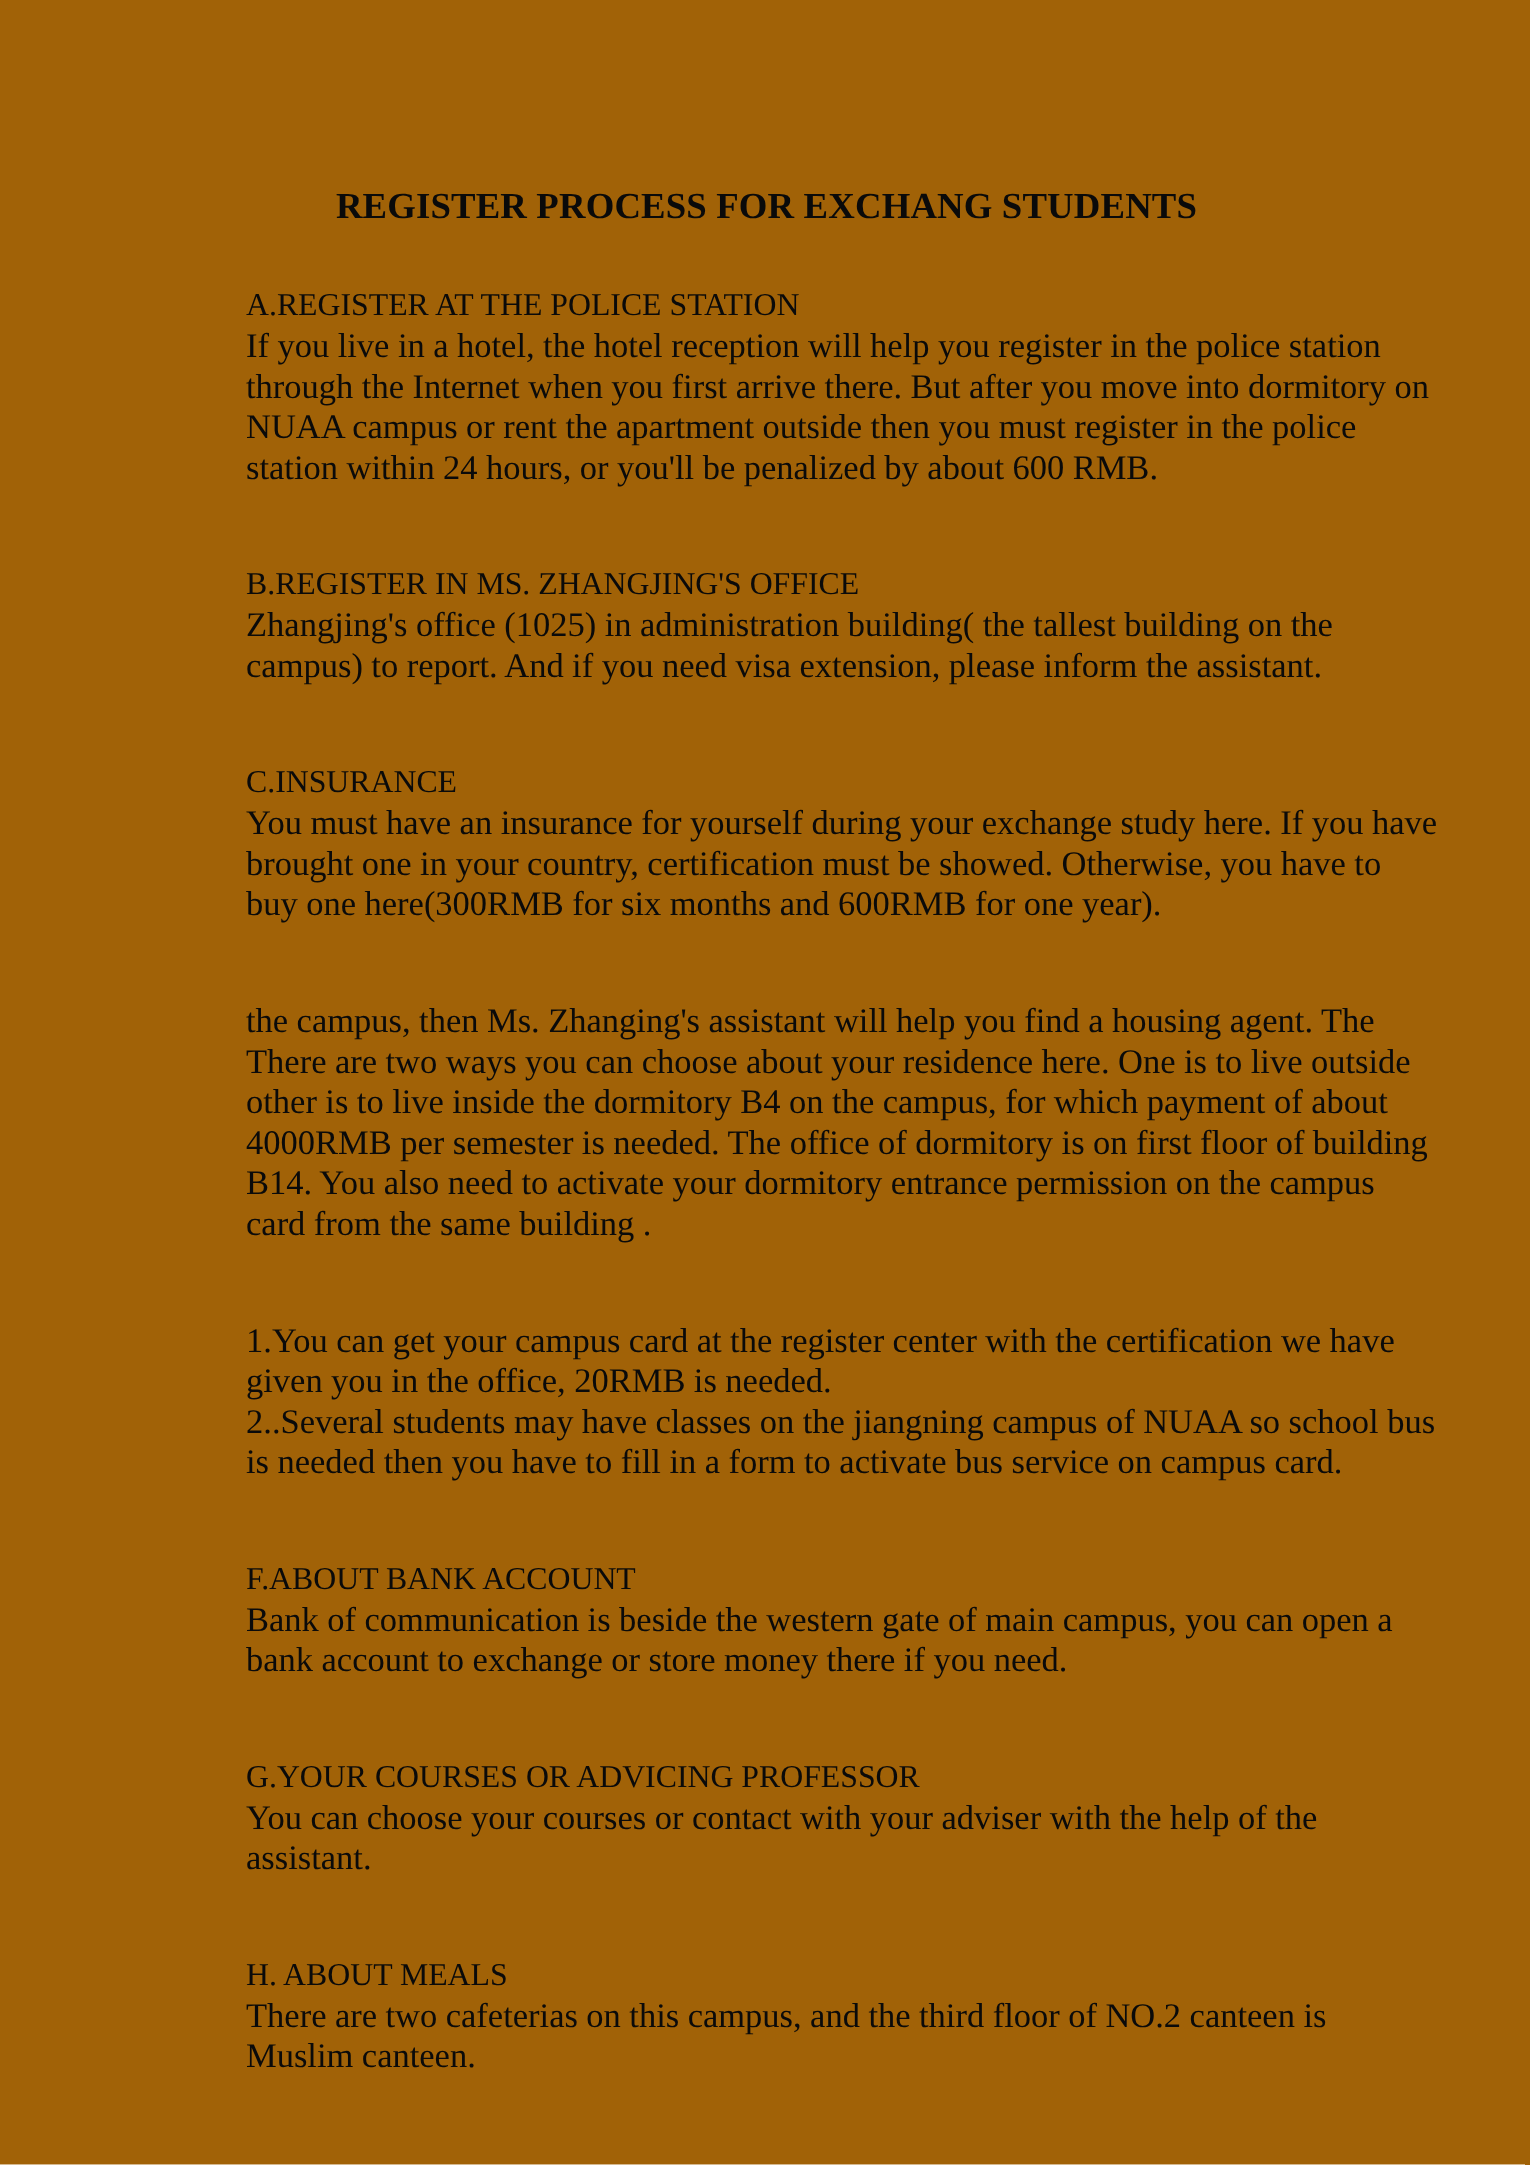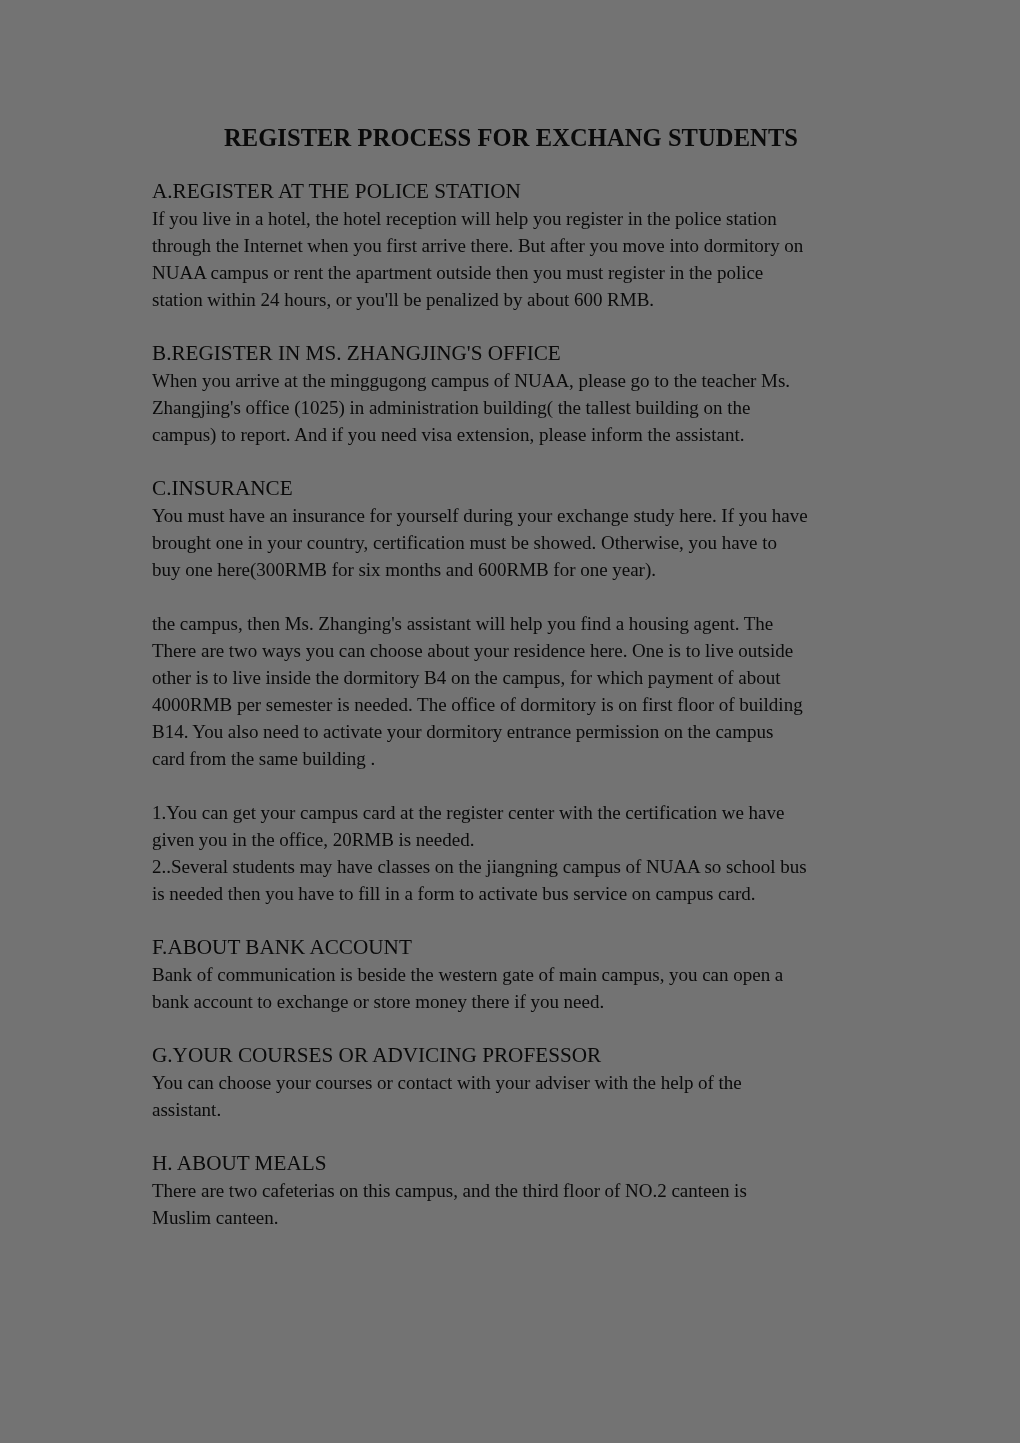--- a/index.html
+++ b/index.html
@@ -13,21 +13,21 @@
     height: 1443px;
     font-family: "Liberation Serif", "DejaVu Serif", serif;
     color: #0a0a0a;
     -webkit-font-smoothing: antialiased;
     overflow: hidden;
   }
   .page {
     position: relative;
     width: 1020px;
     height: 1443px;
-    background: #737373;
+    background: #a16207;
     box-sizing: border-box;
   }
   .content {
     position: absolute;
     left: 152px;
     top: 124px;
     width: 718px;
   }
   .doc-title {
     font-size: 24.5px;
@@ -35,31 +35,31 @@
     text-align: center;
     line-height: 27px;
     margin: 0 0 0 0;
     letter-spacing: 0.1px;
     white-space: nowrap;
   }
   .spacer-line {
     height: 27px;
   }
   .section {
-    margin: 0;
+    margin: 12px;
   }
   .section-heading {
     font-size: 21.2px;
     font-weight: normal;
     line-height: 27px;
     margin: 0;
     white-space: nowrap;
   }
   .section-body {
-    font-size: 19px;
+    font-size: 23px;
     font-weight: normal;
     line-height: 27px;
     margin: 0;
     text-align: left;
     word-spacing: -0.1px;
   }
   .section-body .line {
     display: block;
     white-space: nowrap;
   }
@@ -81,21 +81,20 @@
             <span class="line">If you live in a hotel, the hotel reception will help you register in the police station</span>
             <span class="line">through the Internet when you first arrive there. But after you move into dormitory on</span>
             <span class="line">NUAA campus or rent the apartment outside then you must register in the police</span>
             <span class="line">station within 24 hours, or you'll be penalized by about 600 RMB.</span>
           </div>
         </div>
         <div class="spacer-line"></div>
         <div class="section">
           <div class="section-heading">B.REGISTER IN MS. ZHANGJING'S OFFICE</div>
           <div class="section-body">
-            <span class="line">When you arrive at the minggugong campus of NUAA, please go to the teacher Ms.</span>
             <span class="line">Zhangjing's office (1025) in administration building( the tallest building on the</span>
             <span class="line">campus) to report. And if you need visa extension, please inform the assistant.</span>
           </div>
         </div>
         <div class="spacer-line"></div>
         <div class="section">
           <div class="section-heading">C.INSURANCE</div>
           <div class="section-body">
             <span class="line">You must have an insurance for yourself during your exchange study here. If you have</span>
             <span class="line">brought one in your country, certification must be showed. Otherwise, you have to</span>

